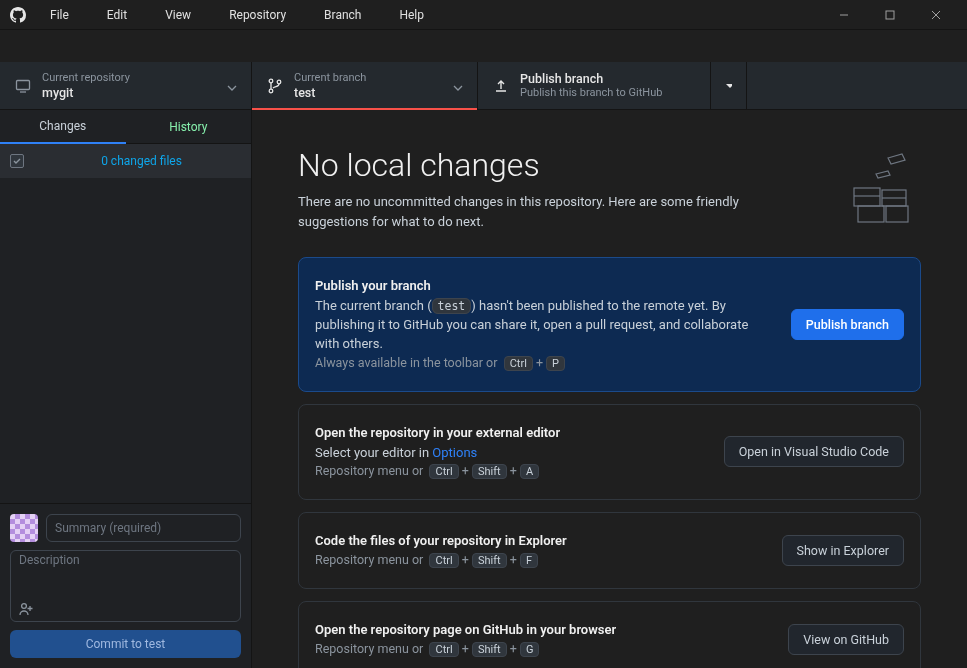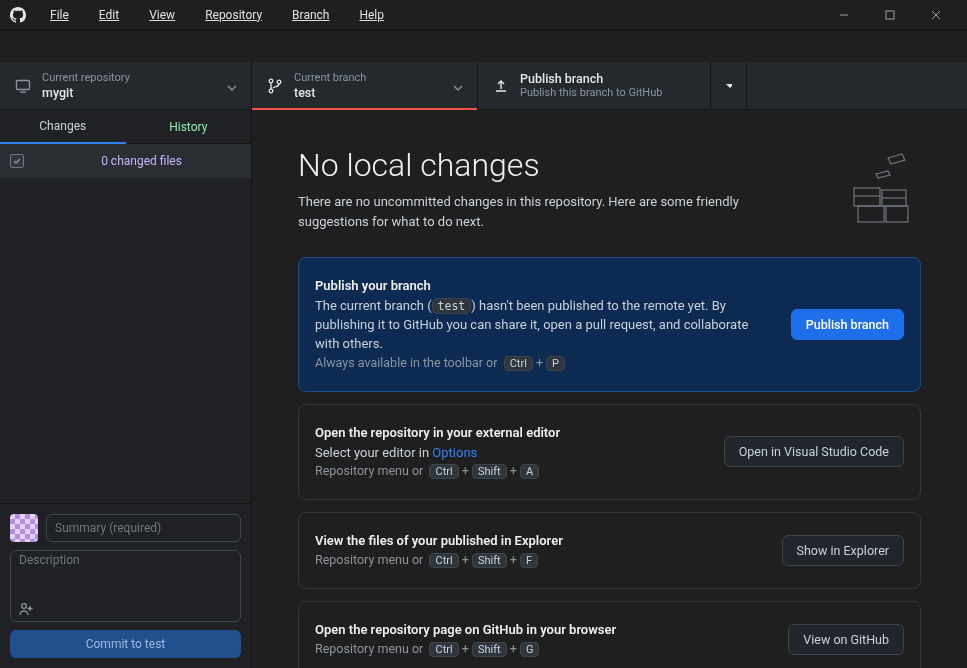--- a/index.html
+++ b/index.html
@@ -1,19 +1,19 @@
 <!DOCTYPE html>
 <html><head>
 <meta charset="utf-8">
 <style>
 * { margin: 0; padding: 0; box-sizing: border-box; font-family: -apple-system, BlinkMacSystemFont, "Segoe UI", Roboto, sans-serif; }
 body { background: #1f1f1f; color: #d8d8d8; width: 967px; height: 668px; overflow: hidden; display: flex; flex-direction: column; }
 .titlebar { height: 30px; background: #1f1f1f; display: flex; align-items: center; padding: 0 8px; border-bottom: 1px solid #141414; }
 .titlebar .logo { width: 20px; height: 20px; display: flex; align-items: center; justify-content: center; margin-right: 12px; }
-.menubar { display: flex; gap: 10px; flex: 1; text-decoration: underline; }
+.menubar { display: flex; gap: 18px; flex: 1; }
 .menubar .menuitem { font-size: 12px; color: #e0e0e0; padding: 4px 10px; cursor: pointer; }
 .win-controls { display: flex; gap: 0; margin-left: auto; }
 .win-controls .wc { width: 46px; height: 30px; display: flex; align-items: center; justify-content: center; cursor: pointer; }
 .win-controls .wc svg { stroke: #a0a0a0; }
 .toolbar { height: 48px; display: flex; background: #24292e; border-bottom: 1px solid #141414; margin-top: 32px; }
 .tb-seg { display: flex; align-items: center; gap: 10px; padding: 0 14px; border-right: 1px solid #141414; position: relative; cursor: pointer; }
 .tb-seg .iconbox { display: flex; align-items: center; justify-content: center; width: 18px; }
 .tb-seg .lines { display: flex; flex-direction: column; line-height: 1.2; }
 .tb-seg .lbl { font-size: 11px; color: #8b949e; }
 .tb-seg .val { font-size: 12.5px; color: #e6e6e6; font-weight: 500; }
@@ -22,21 +22,21 @@
 .tb-seg.branch { width: 226px; }
 .tb-seg.branch::after { content: ""; position: absolute; left: 0; right: 0; bottom: -1px; height: 2px; background: #f85149; }
 .tb-seg.publish { width: 233px; }
 .tb-seg.last { width: 36px; justify-content: center; }
 .body { display: flex; flex: 1; min-height: 0; }
 .sidebar { width: 252px; background: #1f2124; display: flex; flex-direction: column; border-right: 1px solid #141414; justify-content: center; }
 .tabs { display: flex; height: 34px; }
 .tabs .tab { flex: 1; display: flex; align-items: center; justify-content: center; font-size: 12px; color: #c9d1d9; cursor: pointer; border-bottom: 1px solid #141414; }
 .tabs .tab.active { border-bottom: 2px solid #2f81f7; }
 .tabs .tab:not(.active) { color: #86efac; }
-.changes-row { height: 34px; background: #2a2d32; display: flex; align-items: center; padding: 0 10px; gap: 18px; font-size: 12px; color: #c4b5fd; }
+.changes-row { height: 34px; background: #2a2d32; display: flex; align-items: center; padding: 0 10px; gap: 18px; font-size: 12px; color: #0ea5e9; }
 .changes-row .cb { width: 14px; height: 14px; border: 1px solid #6e7681; border-radius: 2px; background: #30363d; display: flex; align-items: center; justify-content: center; }
 .changes-row .txt { flex: 1; text-align: center; }
 .spacer { flex: 1; }
 .commit-form { padding: 10px; display: flex; flex-direction: column; gap: 8px; border-top: 1px solid #141414; }
 .summary-row { display: flex; gap: 8px; align-items: center; }
 .avatar { width: 28px; height: 28px; border-radius: 4px; background: repeating-conic-gradient(#b48ede 0 25%, #e4d1f5 0 50%); background-size: 10px 10px; }
 .summary-input { flex: 1; height: 28px; background: transparent; border: 1px solid #3d444d; border-radius: 6px; padding: 0 8px; color: #c9d1d9; font-size: 12px; }
 .summary-input::placeholder { color: #6e7681; }
 .desc-box { height: 72px; border: 1px solid #3d444d; border-radius: 6px; padding: 2px 8px; font-size: 12px; color: #6e7681; display: flex; flex-direction: column; cursor: text; }
 .desc-box .add { margin-top: auto; color: #6e7681; font-size: 14px; }
@@ -223,21 +223,21 @@
         <div class="hint">
           <span>Repository menu or</span>&nbsp;
           <span class="kbd">Ctrl</span> + <span class="kbd">Shift</span> + <span class="kbd">A</span>
         </div>
       </div>
       <button class="btn">Open in Visual Studio Code</button>
     </div>
 
     <div class="card">
       <div class="left">
-        <div class="title">View the files of your published in Explorer</div>
+        <div class="title">Code the files of your repository in Explorer</div>
         <div class="hint" style="margin-top:4px">
           <span>Repository menu or</span>&nbsp;
           <span class="kbd">Ctrl</span> + <span class="kbd">Shift</span> + <span class="kbd">F</span>
         </div>
       </div>
       <button class="btn">Show in Explorer</button>
     </div>
 
     <div class="card">
       <div class="left">

